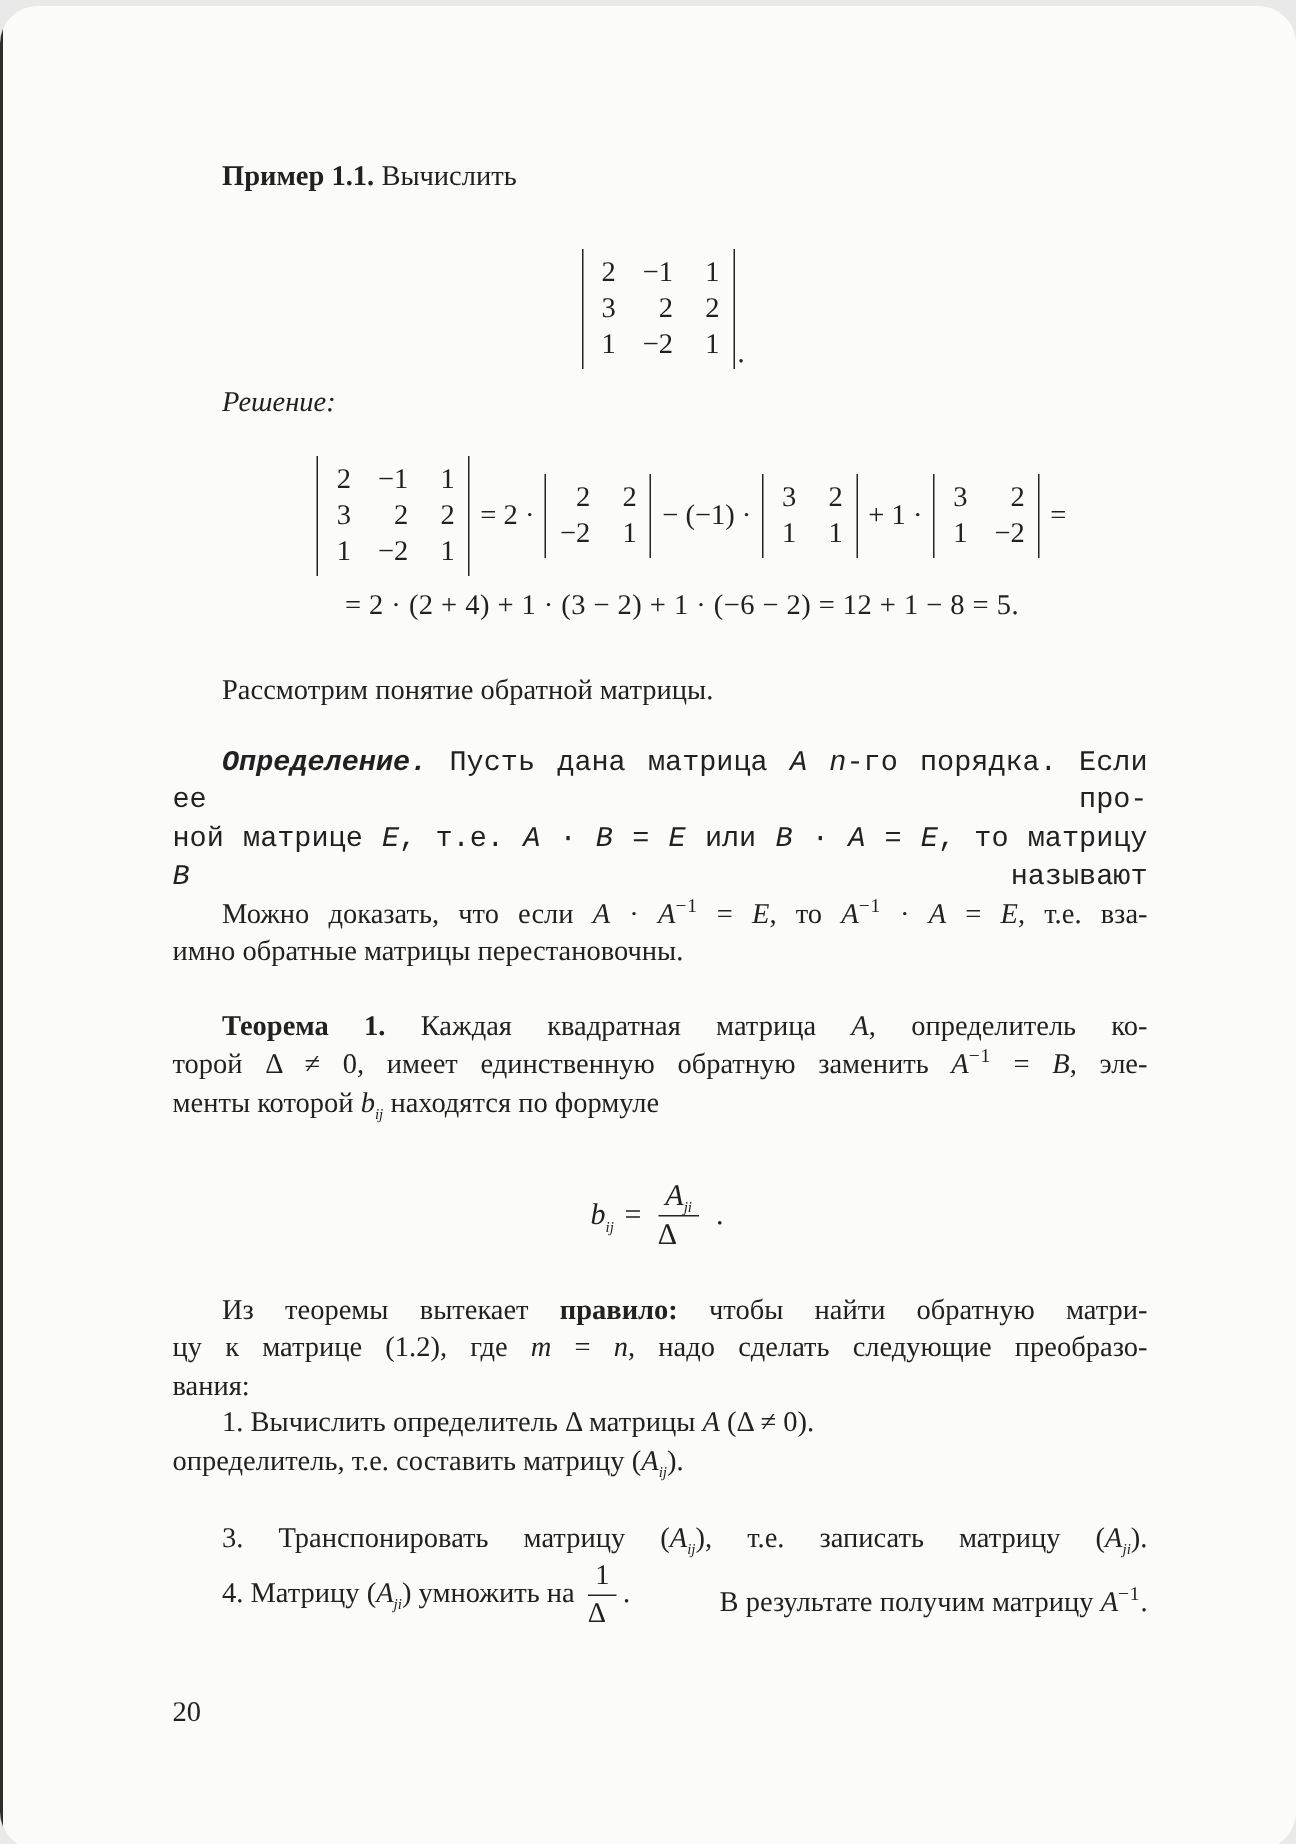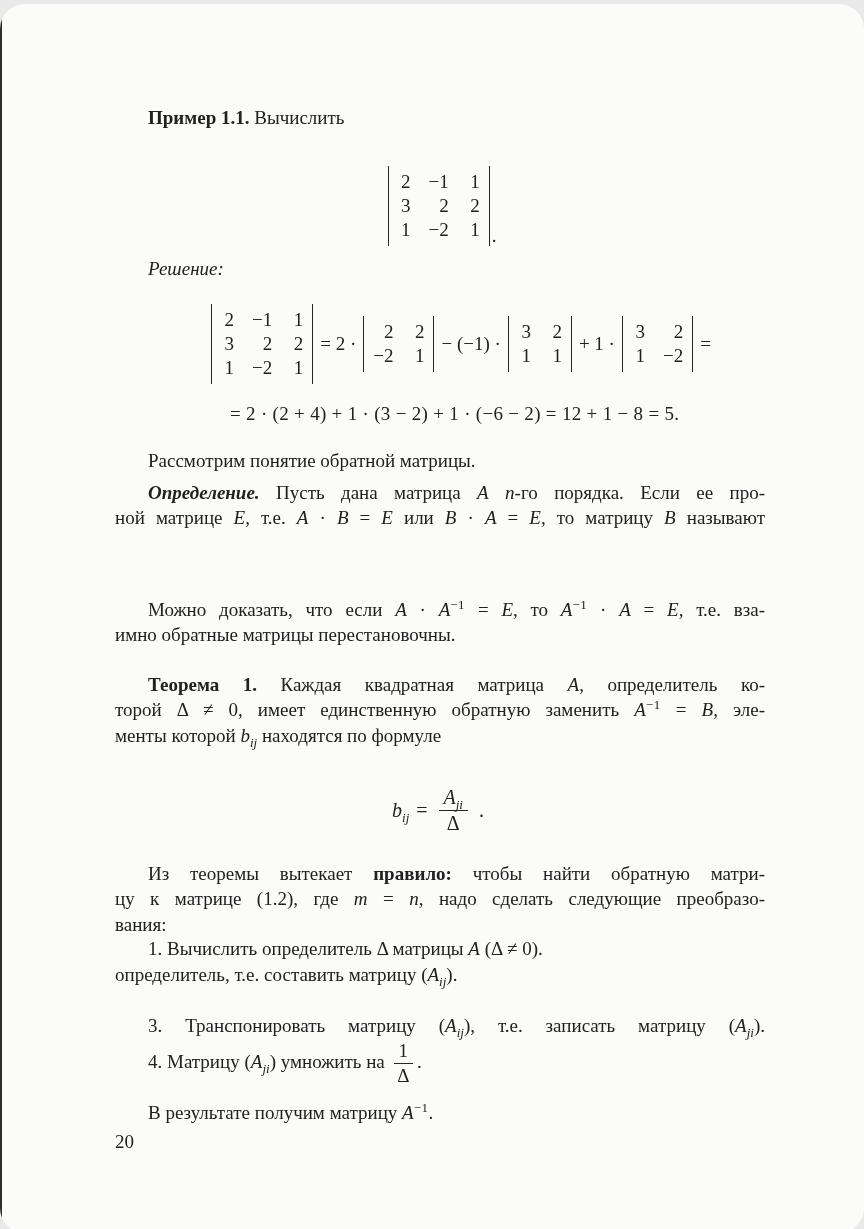--- a/index.html
+++ b/index.html
@@ -20,56 +20,56 @@
   .text-col { left:115px; width:650px; }
 
   .tline { line-height:25.4px; }
   .tline.just { text-align:justify; text-align-last:justify; }
   .tline.ind { text-indent:33px; }
 
   .seg-b  { font-weight:bold; }
   .seg-i  { font-style:italic; }
   .seg-bi { font-weight:bold; font-style:italic; }
   .seg-sup { vertical-align:super; font-size:13px; line-height:0; letter-spacing:0.5px; }
-  .seg-sub { vertical-align:sub; font-size:13px; line-height:0; font-style:italic; }
+  .seg-sub { vertical-align:sub; font-size:10px; line-height:0; font-style:italic; }
 
-  .frac { display:inline-flex; flex-direction:column; align-items:center;
+  .frac { display:inline-flex; flex-direction:column; 
           vertical-align:middle; margin:0 4px; line-height:1.15; text-indent:0; }
   .frac .fnum { border-bottom:1.4px solid #242424; padding:0 5px 1px; }
   .frac .fden { padding-top:1px; }
 
   .det { display:inline-grid; column-gap:18px; padding:4px 9px;
          border-left:1.6px solid #242424; border-right:1.6px solid #242424; }
   .det .cell { text-align:right; line-height:24px; min-width:13px; }
 
   #det-display { left:0; top:162px; width:864px; display:flex;
                  justify-content:center; align-items:stretch; transform:translateX(10px); }
   #det-display .det-tail { align-self:flex-end; margin-left:2px; line-height:20px; }
 
   #example-heading { top:101px; }
   #solution-label  { top:252px; }
 
   #eq1 { left:211px; top:300px; display:flex; align-items:center; gap:7px; white-space:nowrap; }
-  #eq2 { left:230px; top:399px; letter-spacing:0.3px; }
+  #eq2 { left:230px; top:389px; letter-spacing:0.3px; }
   .op { white-space:nowrap; }
 
   #intro      { top:444px; }
-  #definition { top:476px; }
+  #definition { top:492px;font-family:Liberation Mono, monospace; }
   #mozhno     { top:593px; }
   #theorem    { top:668px; }
 
   #formula { left:0; top:782px; width:864px; display:flex; justify-content:center;
              align-items:center; gap:7px; transform:translateX(6px); font-size:20px; }
 
   #rule   { top:857px; }
   #step1  { top:932px;font-family:Liberation Serif, serif; }
   #step2  { top:958px; }
   #step3  { top:1009px; }
   #step4  { top:1036px; }
-  #result { top:1096px; }
+  #result { top:1052px;text-align:right; }
 
   #page-num { left:115px; top:1127px; }
 </style>
 </head>
 <body>
 
 <div class="page">
   <div class="edge"></div>
 
   <div class="block text-col" id="example-heading">

